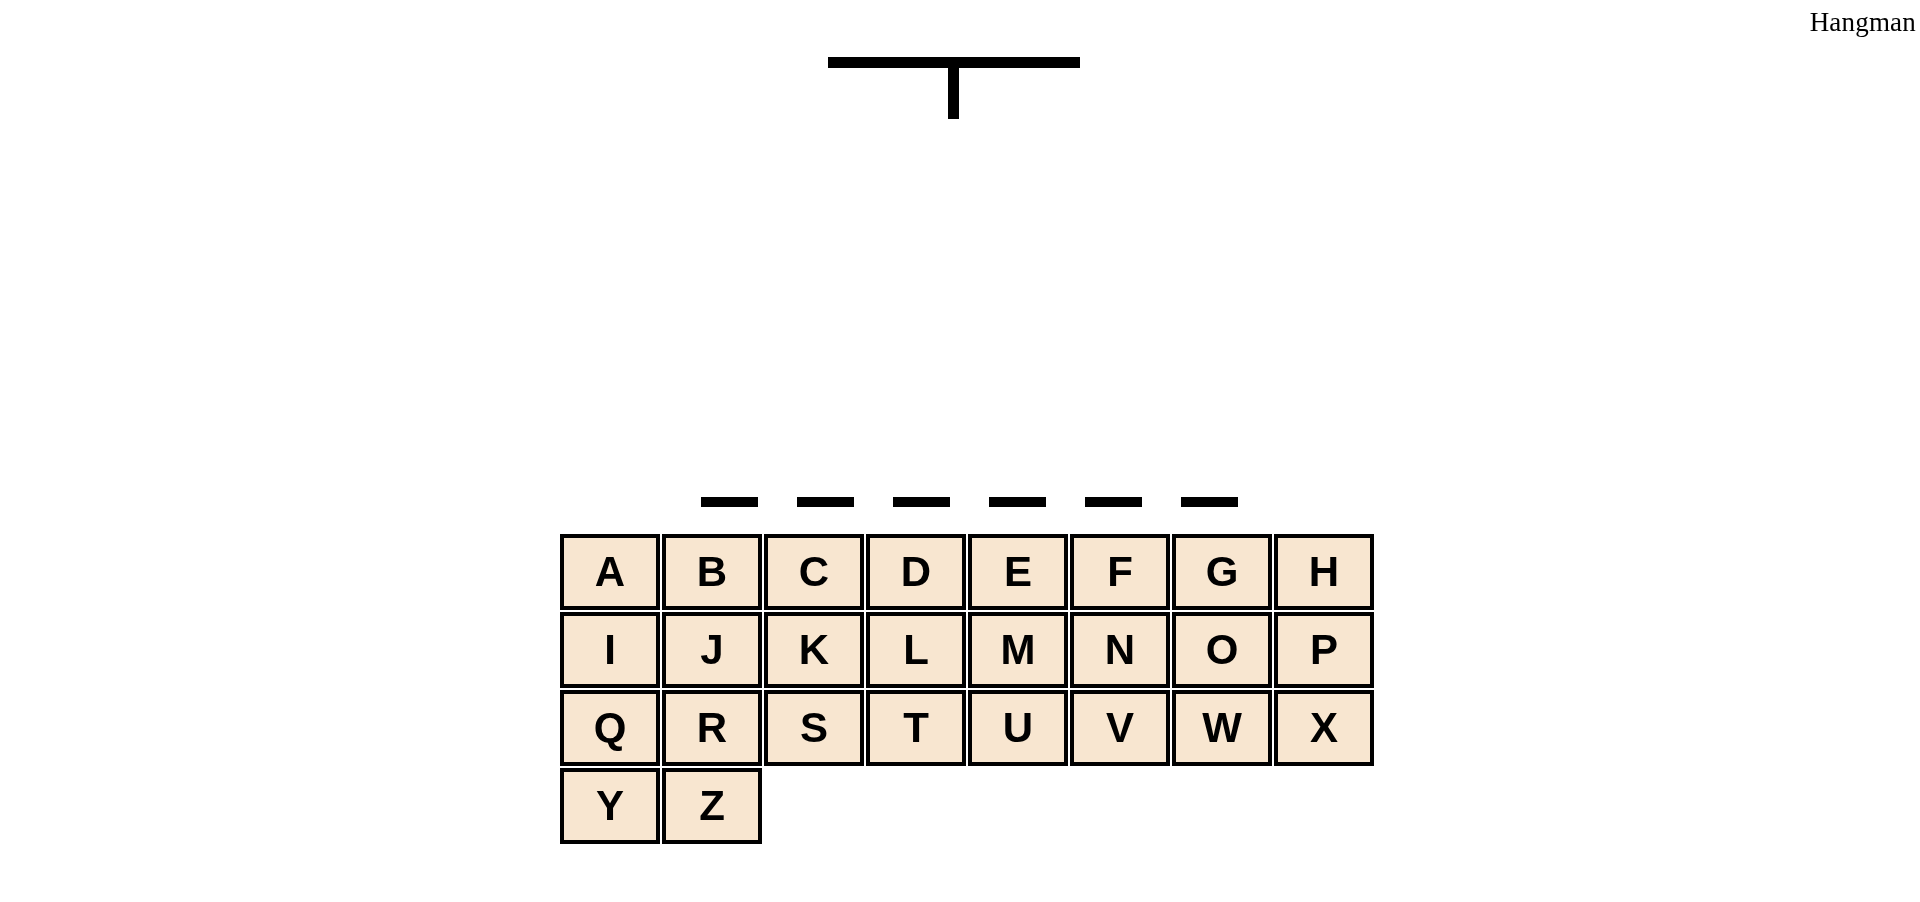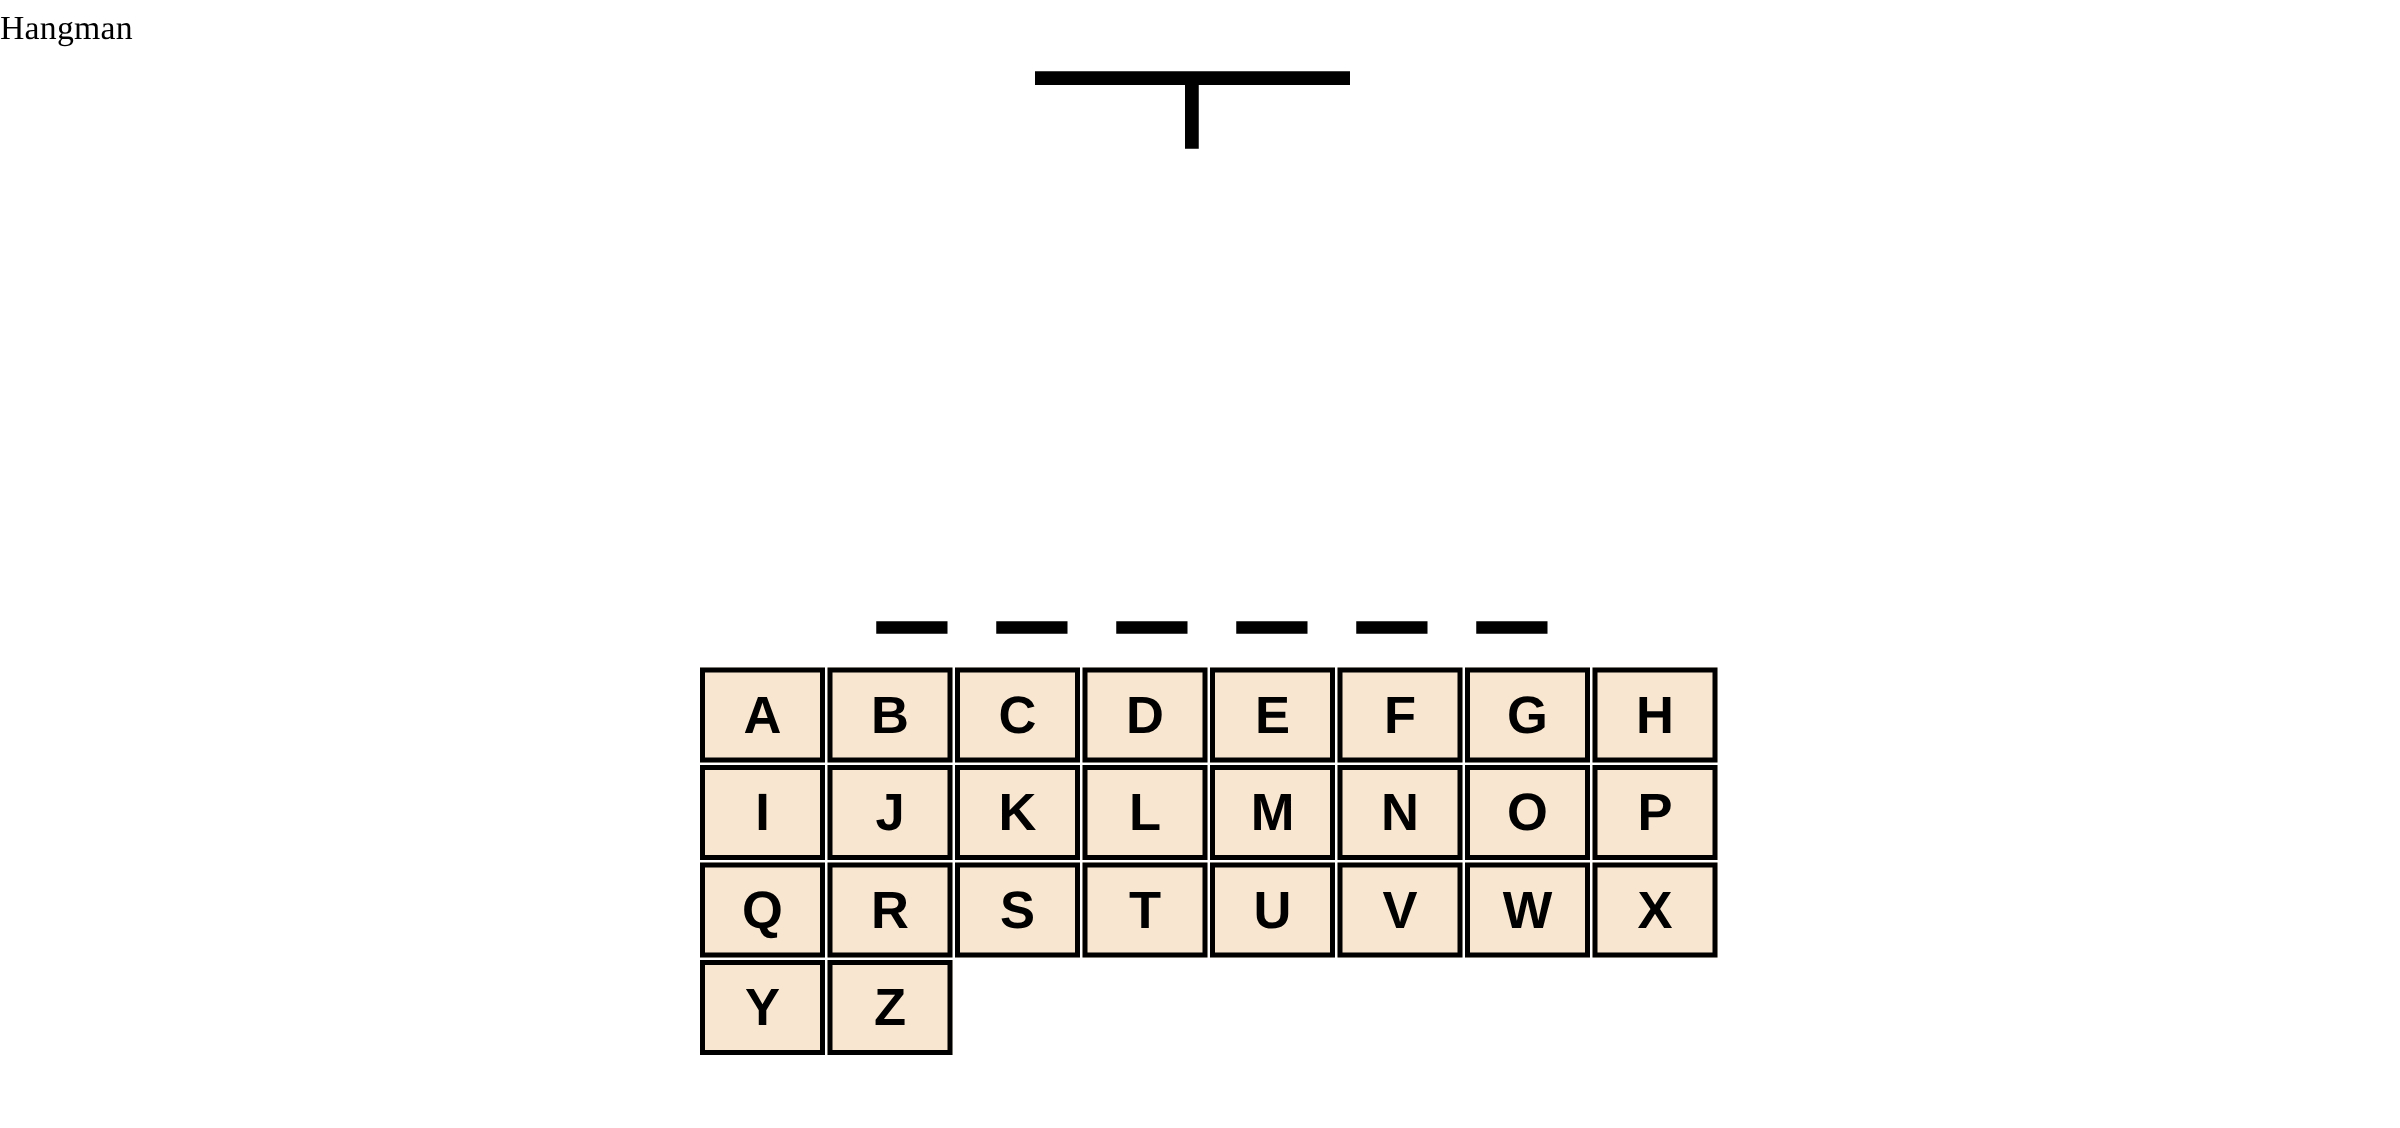--- a/index.html
+++ b/index.html
@@ -16,21 +16,21 @@
     font-family: "Liberation Sans", sans-serif;
     -webkit-font-smoothing: antialiased;
   }
 
   
   #game-title {
     position: absolute;
     left: 0;
     top: 6px;
     width: 1916px;
-    text-align: left;
+    text-align: right;
     font-family: "Liberation Serif", "DejaVu Serif", serif;
     font-size: 27px;
     font-weight: 400;
     color: #000000;
     line-height: 32px;
     letter-spacing: 0.2px;
   }
 
   
   #gallows {

